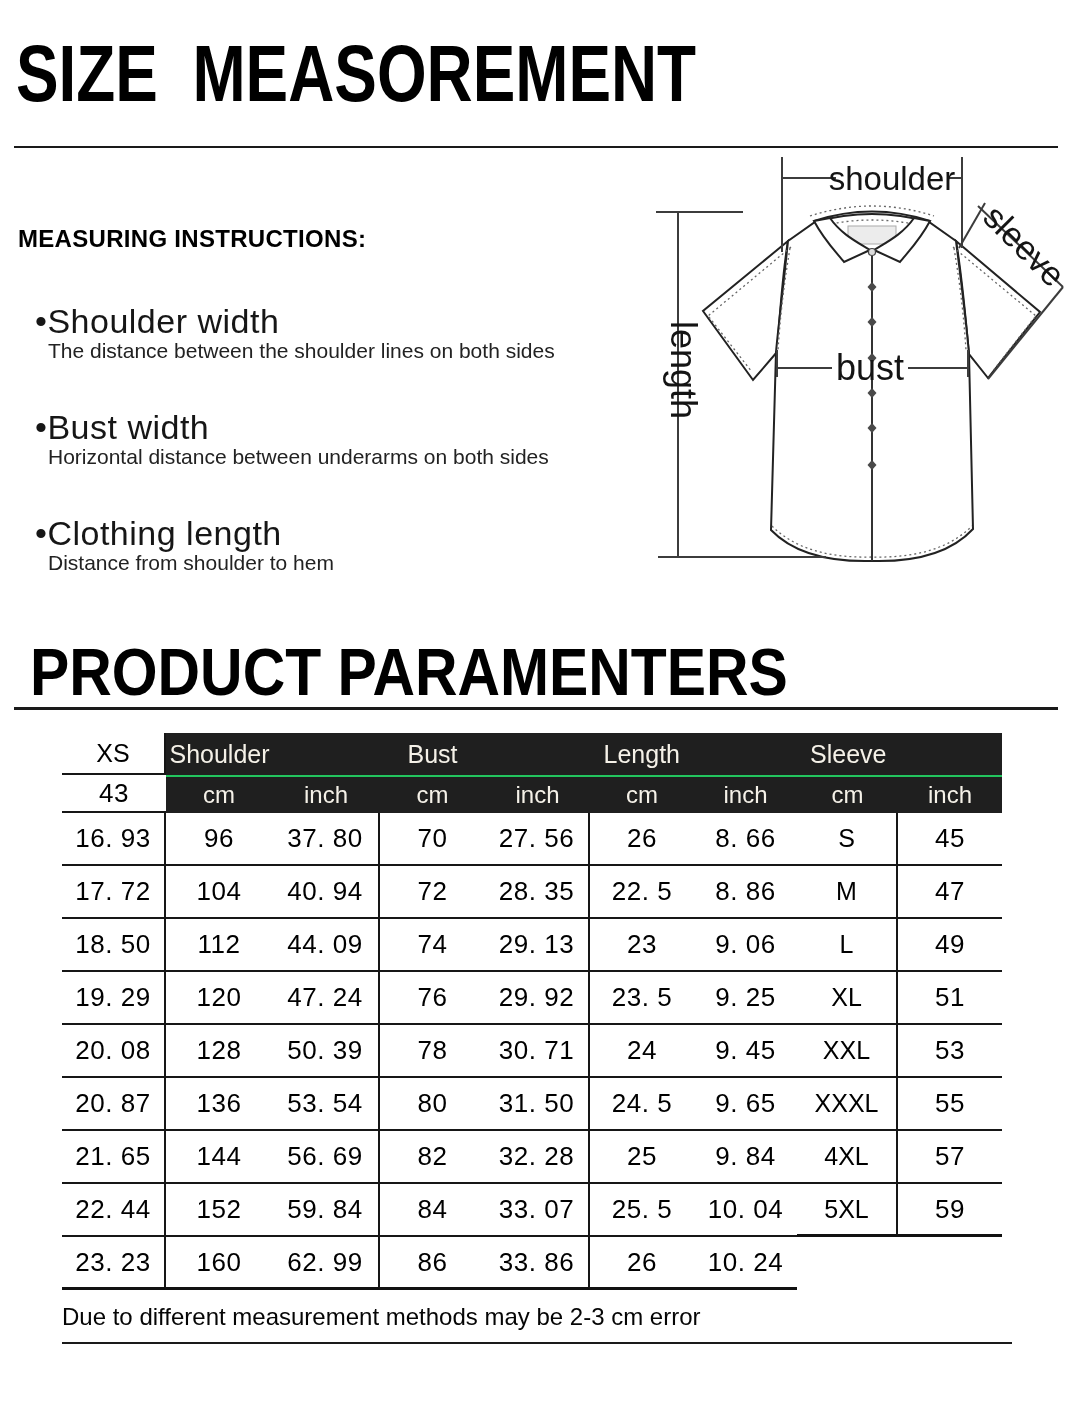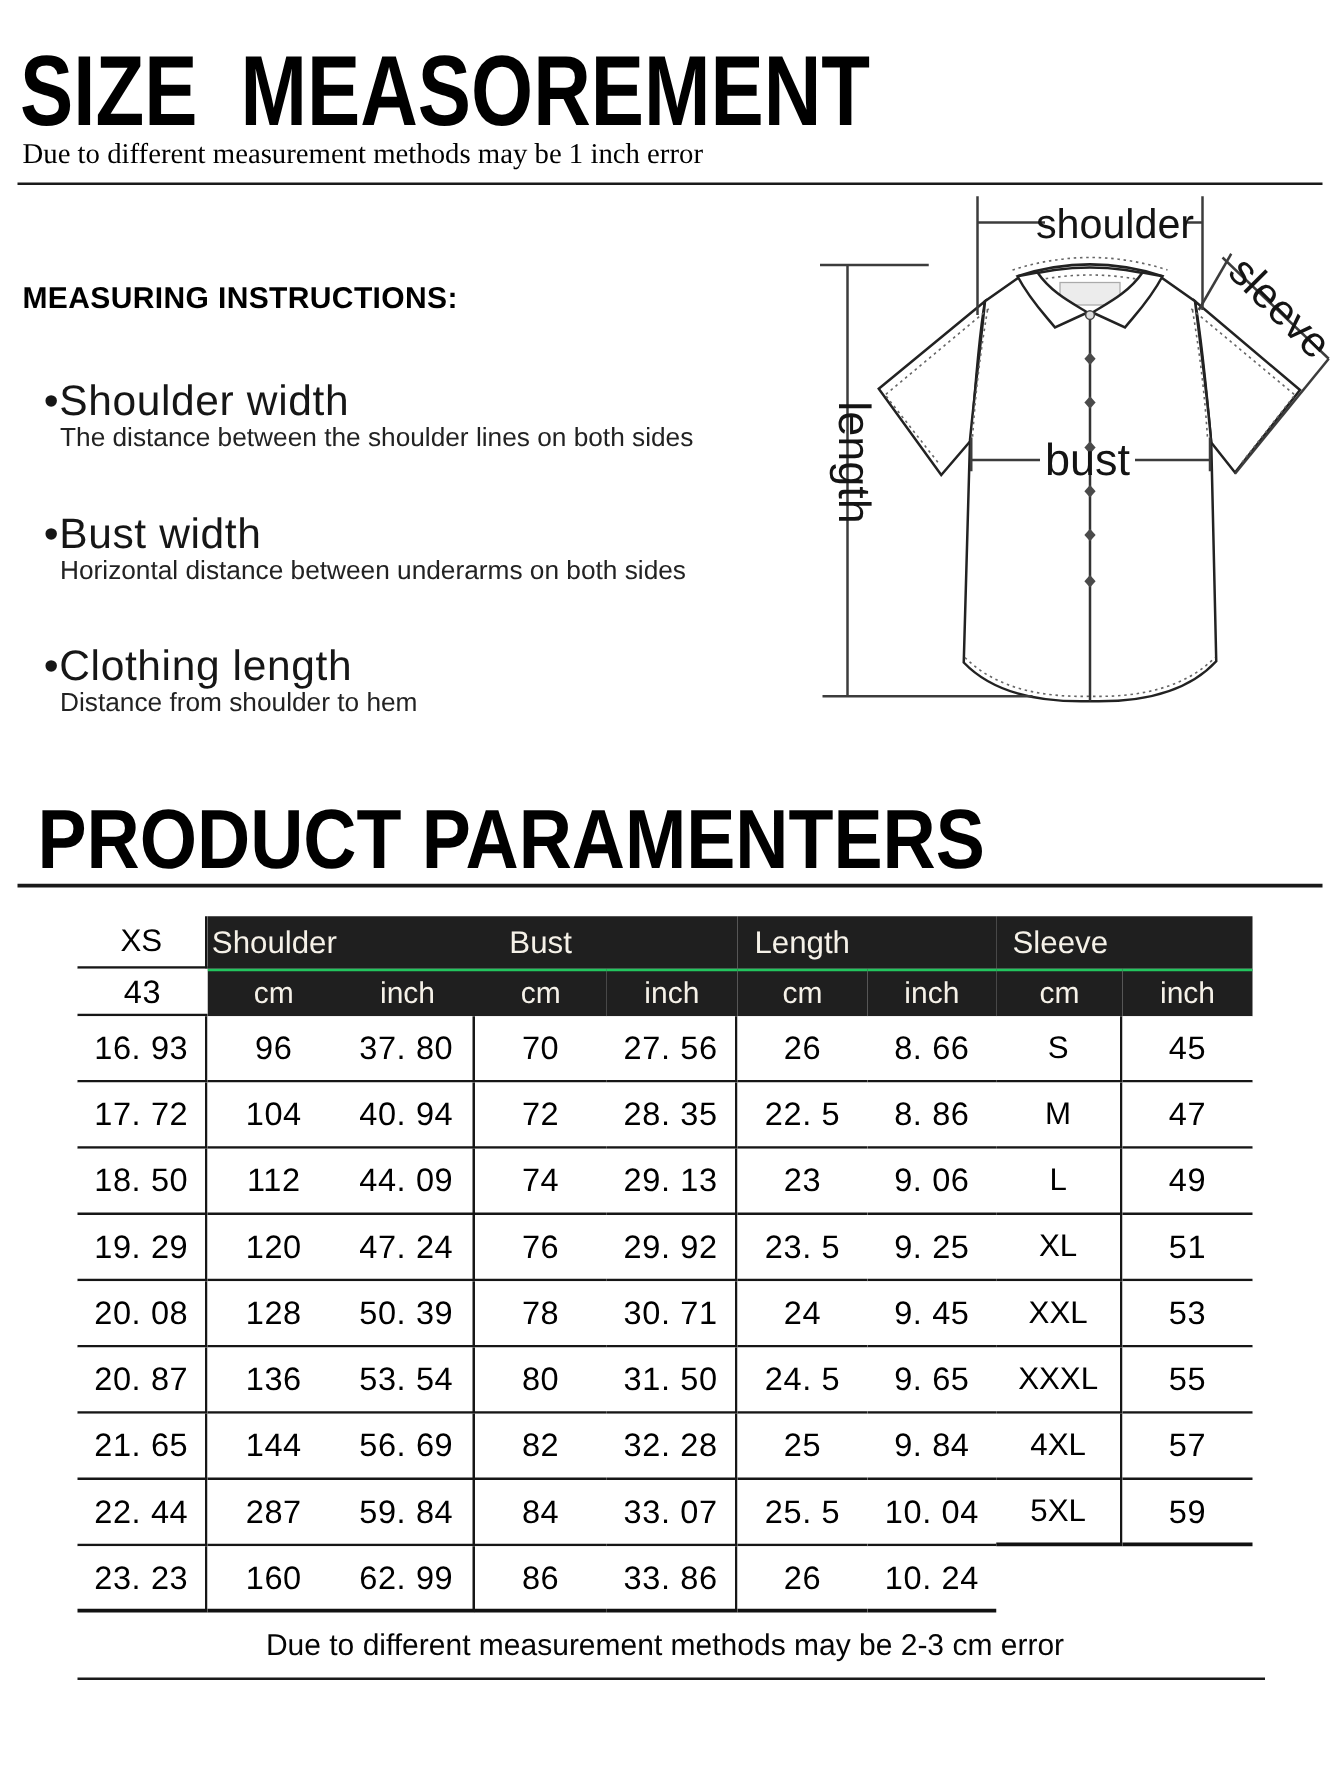--- a/index.html
+++ b/index.html
@@ -40,30 +40,29 @@
   .glabel { width: 50%; text-align: center; font-size: 25px; }
   .ucell { grid-row: 2; justify-content: center; font-size: 24px; border-top: 2px solid #22c55e; }
   .c2{grid-column:2}.c3{grid-column:3}.c4{grid-column:4}.c5{grid-column:5}
   .c6{grid-column:6}.c7{grid-column:7}.c8{grid-column:8}.c9{grid-column:9}
   .bcell { background: #fff; display: flex; align-items: center; justify-content: center;
            font-size: 26px; border-bottom: 2px solid #161616; letter-spacing: .5px; }
   .bcell.size { font-weight: normal; font-size: 25px; border-right: 2px solid #161616; letter-spacing: 0; }
   .bcell.gend { border-right: 2px solid #161616; }
   .bcell.lastrow { border-bottom: 3px solid #111; }
 
-  .footnote { left: 62px; top: 1303px; width: 940px; text-align: center; font-size: 24px; color: #050505; }
+  .footnote { left: 62px; top: 1303px; width: 940px; font-size: 24px; color: #050505; }
   .rule-bottom { left: 62px; top: 1342px; width: 950px; height: 2px; }
 </style>
 </head>
 <body>
 
 <div class="page" id="page" style="--hdr-bg: #1f1f1f; --hdr-tx: #f5f1e8; --ink: #1a1a1a;">
 
   <h1 class="abs main-title">SIZE MEASOREMENT</h1>
-  <div class="abs subtitle">Due to different measurement methods may be 1 inch error</div>
   <div class="abs rule rule-top"></div>
 
   <h2 class="abs instr-heading">MEASURING INSTRUCTIONS:</h2>
 
   <div class="abs item-title t1">•Shoulder width</div>
   <div class="abs item-desc d1">The distance between the shoulder lines on both sides</div>
   <div class="abs item-title t2">•Bust width</div>
   <div class="abs item-desc d2">Horizontal distance between underarms on both sides</div>
   <div class="abs item-title t3">•Clothing length</div>
   <div class="abs item-desc d3">Distance from shoulder to hem</div>
@@ -209,21 +208,21 @@
       <div class="bcell val gend">21. 65</div>
       <div class="bcell val">144</div>
       <div class="bcell val gend">56. 69</div>
       <div class="bcell val">82</div>
       <div class="bcell val gend">32. 28</div>
       <div class="bcell val">25</div>
       <div class="bcell val">9. 84</div>
       <div class="bcell size">4XL</div>
       <div class="bcell val">57</div>
       <div class="bcell val gend">22. 44</div>
-      <div class="bcell val">287</div>
+      <div class="bcell val">152</div>
       <div class="bcell val gend">59. 84</div>
       <div class="bcell val">84</div>
       <div class="bcell val gend">33. 07</div>
       <div class="bcell val">25. 5</div>
       <div class="bcell val">10. 04</div>
       <div class="bcell size lastrow">5XL</div>
       <div class="bcell val lastrow">59</div>
       <div class="bcell val gend lastrow">23. 23</div>
       <div class="bcell val lastrow">160</div>
       <div class="bcell val gend lastrow">62. 99</div>

